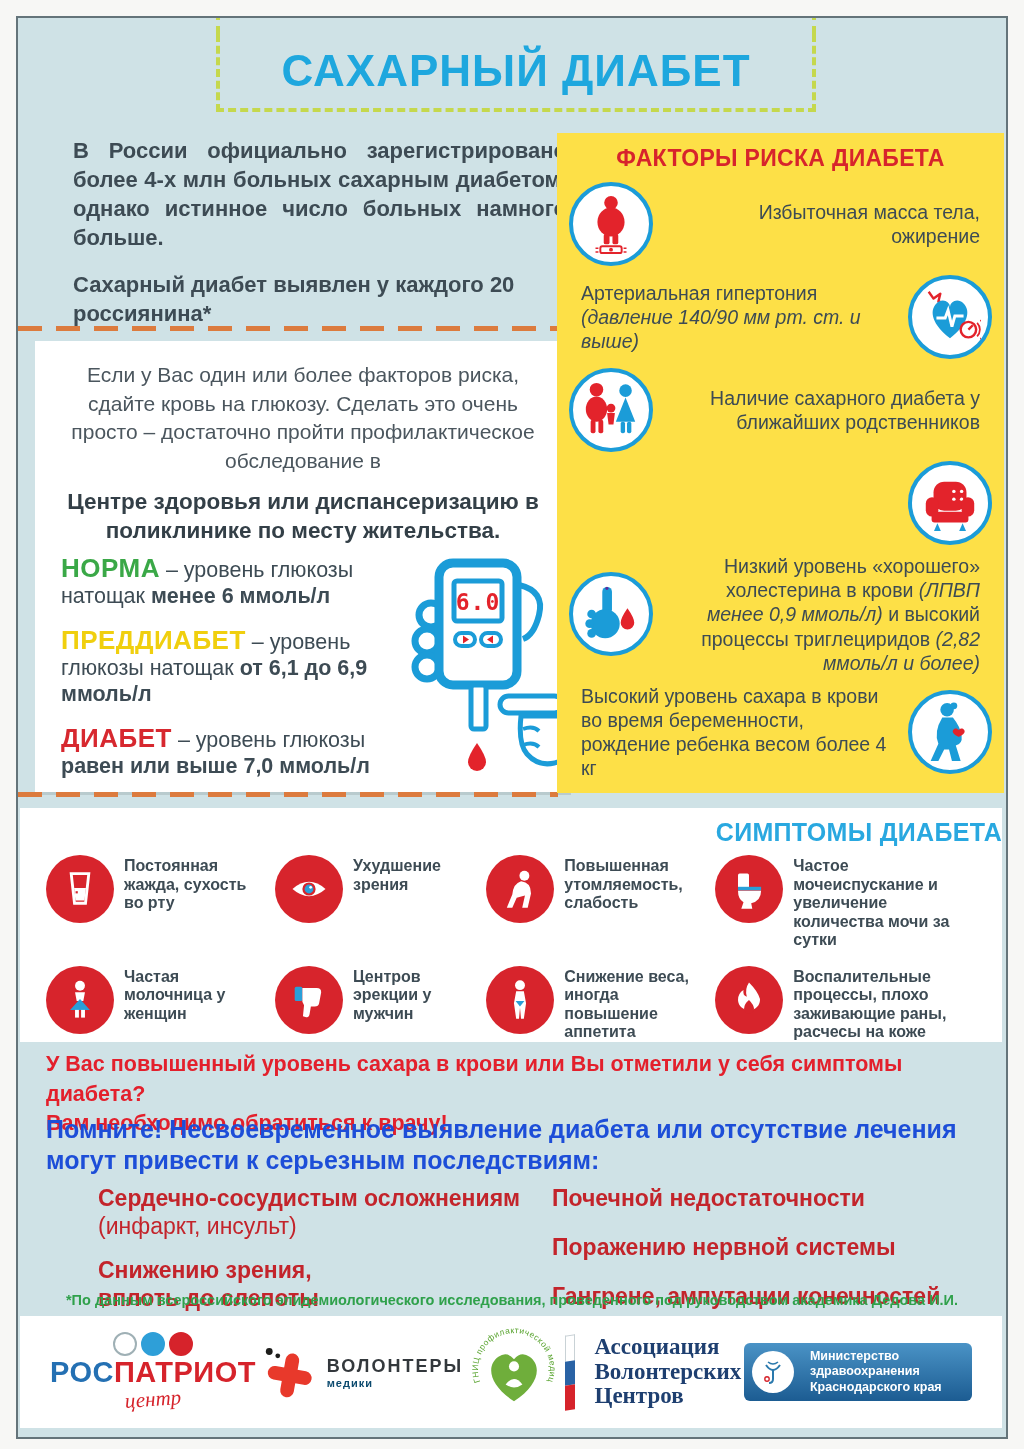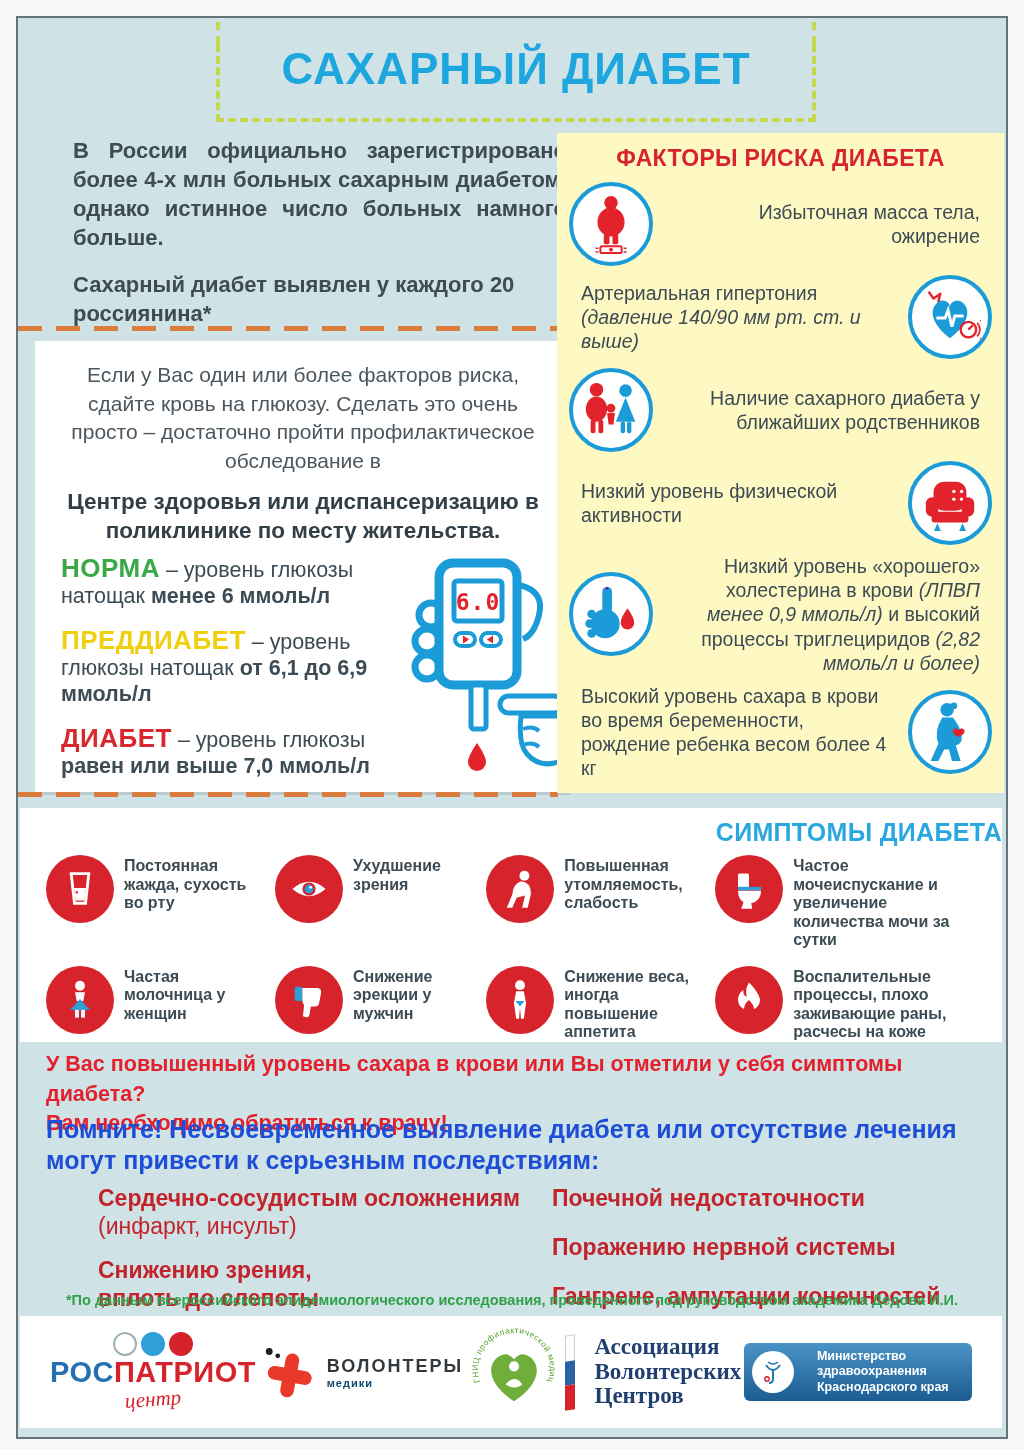--- a/index.html
+++ b/index.html
@@ -7,23 +7,23 @@
     width:1024px;height:1449px;position:relative;background:#f7f7f5;
     font-family:"Liberation Sans","DejaVu Sans",sans-serif;
     -webkit-font-smoothing:antialiased;
   }
   .frame{
     position:absolute;left:16px;top:16px;width:988px;height:1419px;
     background:#cfe2e6;border:2px solid #64747a;overflow:hidden;
   }
   
   .title-box{
-    position:absolute;left:198px;top:26px;width:592px;height:74px;
+    position:absolute;left:198px;top:16px;width:592px;height:74px;
     border-left:4px dashed #c5d84d;border-right:4px dashed #c5d84d;border-bottom:4px dashed #c5d84d;
-    display:flex;align-items:flex-start;justify-content:center;
+    display:flex;align-items:center;justify-content:center;
   }
   .title-box::before,.title-box::after{
     content:"";position:absolute;top:-22px;width:0;height:22px;border-left:4px dashed #c5d84d;
   }
   .title-box::before{left:-4px}
   .title-box::after{right:-4px}
   .title-box h1{margin:0;font-size:44px;font-weight:800;letter-spacing:1px;color:#1ea7de;}
   
   .intro{position:absolute;left:55px;top:118px;width:494px;color:#3d4b54;}
   .intro p{margin:0 0 18px;font-size:22px;font-weight:700;line-height:1.32;}
@@ -42,21 +42,21 @@
   }
   .advice-text{margin:20px 26px 0;font-size:21px;line-height:1.36;color:#4b565e;text-align:center;}
   .advice-bold{margin:12px 18px 0;font-size:22.5px;line-height:1.3;color:#333f47;font-weight:800;text-align:center;}
   .levels{position:absolute;left:26px;top:212px;width:345px;}
   .level{margin:0 0 15px;font-size:21.5px;color:#3d4b54;line-height:1.2;}
   .level-label{font-weight:800;font-size:26px;letter-spacing:.5px;}
   .level-bold{font-weight:800;}
   .glucometer{position:absolute;left:368px;top:208px;width:160px;height:238px;}
   
   .risks{
-    position:absolute;left:539px;top:115px;width:447px;height:660px;background:#fef9c3;
+    position:absolute;left:539px;top:115px;width:447px;height:660px;background:#fde047;
     padding:10px 12px 0;box-sizing:border-box;display:flex;flex-direction:column;
   }
   .risks h2{margin:2px 0 10px;text-align:center;font-size:23px;font-weight:800;color:#d7242c;letter-spacing:.3px;}
   .risk-item{display:flex;align-items:center;margin-bottom:9px;}
   .risk-item.reverse{flex-direction:row-reverse;}
   .risk-icon{
     flex:0 0 84px;width:84px;height:84px;border:4px solid #1b9cd8;border-radius:50%;
     background:#fff;display:flex;align-items:center;justify-content:center;box-sizing:border-box;
   }
   .risk-icon svg{width:62px;height:62px;}
@@ -110,21 +110,21 @@
   .logo-gnic svg{width:96px;height:96px;}
   .logo-avc{display:flex;align-items:stretch;gap:20px;}
   .avc-flag{width:10px;display:flex;flex-direction:column;transform:skewY(-8deg);}
   .avc-flag span{flex:1;}
   .avc-w{background:#fff;border:1px solid #c9d2d6;border-bottom:none;}
   .avc-b{background:#2a63a5;}
   .avc-r{background:#d6232b;}
   .avc-text{font-family:"Liberation Serif","DejaVu Serif",serif;font-size:23px;font-weight:700;color:#1e3f70;line-height:1.08;}
   .logo-mz{
     width:228px;height:58px;border-radius:6px;background:linear-gradient(180deg,#4a93c6,#1c5c92);
-    display:flex;align-items:center;gap:23px;padding:0 8px;box-sizing:border-box;
+    display:flex;align-items:center;gap:16px;padding:0 8px;box-sizing:border-box;
   }
   .mz-emblem{flex:0 0 42px;width:42px;height:42px;border-radius:50%;background:#fff;display:flex;align-items:center;justify-content:center;}
   .mz-text{color:#fff;font-size:12.5px;font-weight:700;line-height:1.25;}
 </style>
 </head>
 <body>
 
 <div class="frame">
 
   <div class="title-box">
@@ -238,21 +238,20 @@
             <circle cx="44" cy="20" r="1.8" fill="#fff"></circle>
           <circle cx="36" cy="28" r="1.8" fill="#fff"></circle>
             <circle cx="44" cy="28" r="1.8" fill="#fff"></circle>
           <rect x="7" y="26" width="13" height="20" rx="6.5" fill="#e3232b"></rect>
           <rect x="44" y="26" width="13" height="20" rx="6.5" fill="#e3232b"></rect>
           <rect x="13" y="41" width="38" height="11" rx="3" fill="#e3232b"></rect>
           <path d="M19 53 l3.5 8 h-7 Z" fill="#1b9cd8"></path>
           <path d="M45 53 l3.5 8 h-7 Z" fill="#1b9cd8"></path>
         </svg>
       </div>
-      <div class="risk-text">Низкий уровень физической активности</div>
     </div>
 
     <div class="risk-item">
       <div class="risk-icon">
         <svg viewBox="0 0 64 64">
           <rect x="23" y="4" width="10" height="28" rx="5" fill="#1b9cd8"></rect>
           <circle cx="27.8" cy="5.5" r="1.6" fill="#5a2ca0"></circle>
           <circle cx="26" cy="42" r="15" fill="#1b9cd8"></circle>
           <circle cx="12" cy="32" r="4.5" fill="#1b9cd8"></circle>
           <circle cx="10" cy="42" r="4.5" fill="#1b9cd8"></circle>
@@ -339,21 +338,21 @@
         <div class="sym-text">Частая молочница у женщин</div>
       </div>
 
       <div class="sym-item">
         <div class="sym-circle">
           <svg viewBox="0 0 40 40">
             <rect x="7" y="8" width="7" height="13" rx="1.5" fill="#2a9fd8"></rect>
             <path d="M14 9 h13 q4.5 0 4 4.5 l-1.8 9.5 q-.6 3 -4 3 h-3.5 l-1.2 7 q-.6 3.5 -3.8 2.5 l-2.2 -.8 1 -10 -1.5 -3 Z" fill="#fff"></path>
           </svg>
         </div>
-        <div class="sym-text">Снижение эрекции у мужчин</div>
+        <div class="sym-text">Центров эрекции у мужчин</div>
       </div>
 
       <div class="sym-item">
         <div class="sym-circle">
           <svg viewBox="0 0 40 40">
             <circle cx="20" cy="6.5" r="4.5" fill="#fff"></circle>
             <path d="M16.5 12 h7 l2 11 -2 14 h-2.6 l-.9 -10 -.9 10 h-2.6 l-2 -14 Z" fill="#fff"></path>
             <path d="M16 21 h8 l-4 5 Z" fill="#2a9fd8"></path>
           </svg>
         </div>

